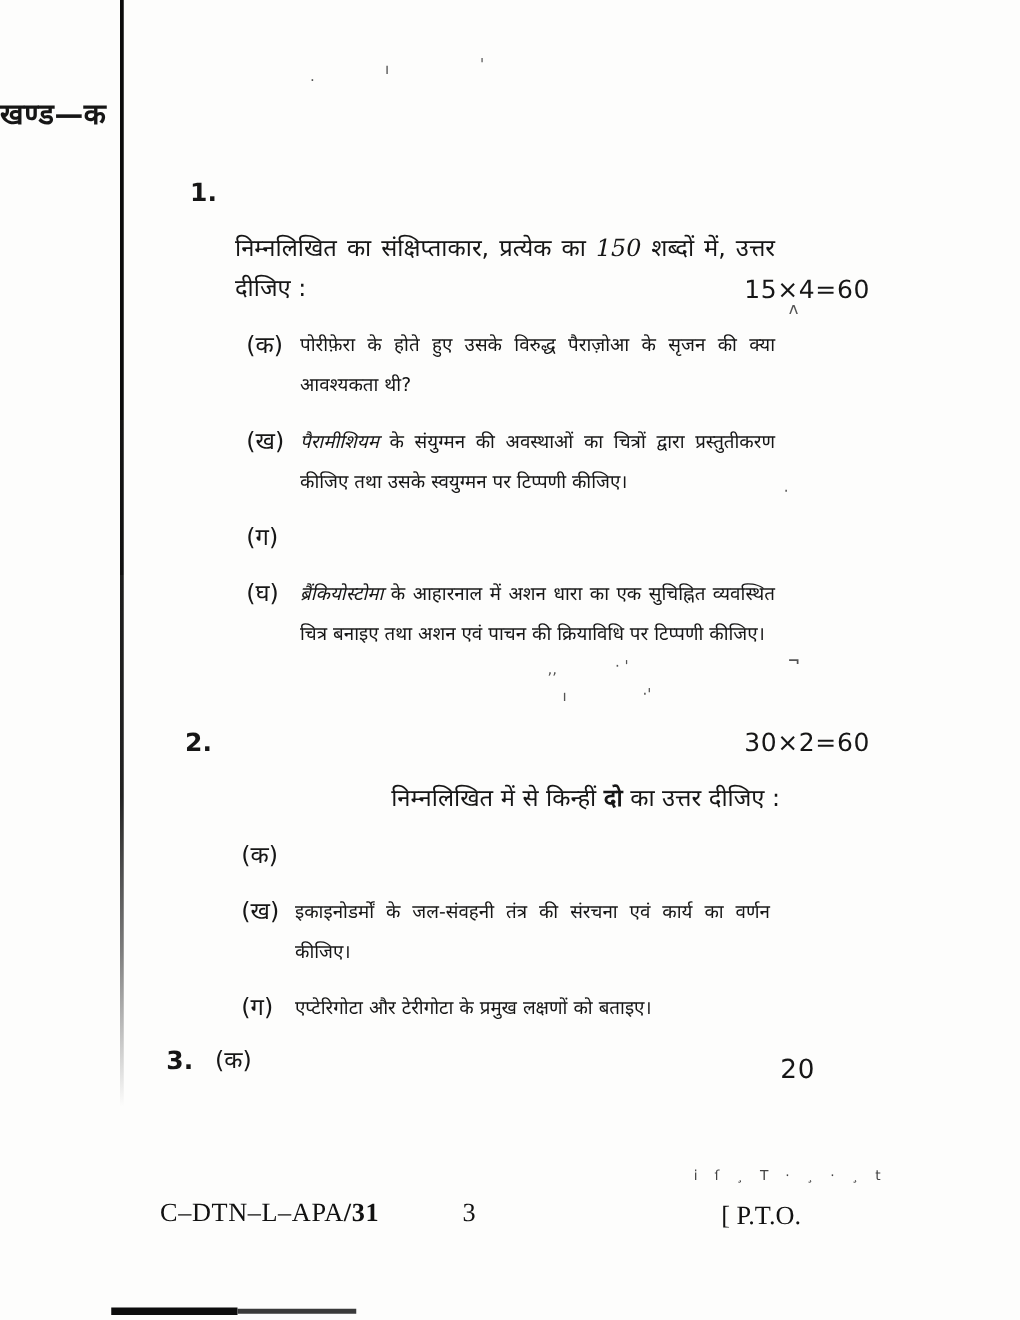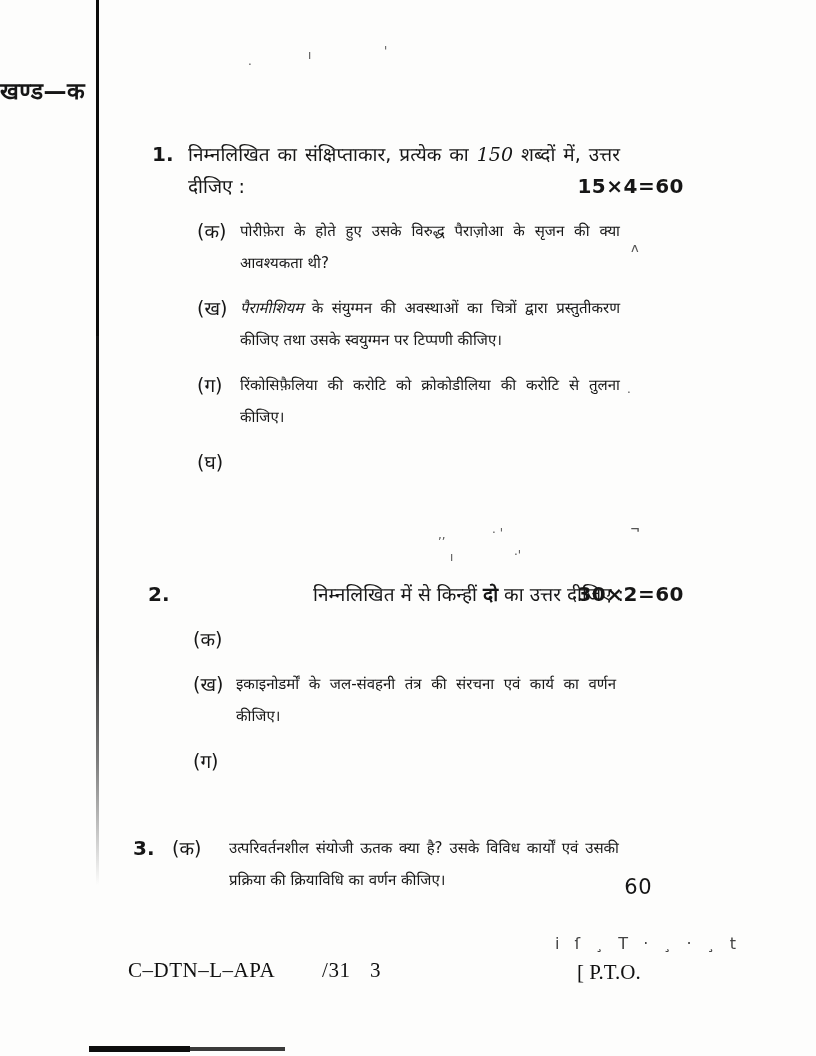--- a/index.html
+++ b/index.html
@@ -86,30 +86,30 @@
     position: relative;
     width: 100%;
     min-height: 32px;
   }
   .qintro-text {
     display: inline-block;
     width: 432px;
     font-size: 19px;
     line-height: 32px;
     text-align: justify;
+    margin-top: 45px;
   }
   .q2 .qintro-text { width: 440px; text-align: right; }
   .marks {
     position: absolute;
-    right: 16px; bottom: 1px;
+    right: 4px; bottom: 1px;
     font-size: 20px;
     line-height: 30px;
     letter-spacing: 0.5px;
     white-space: nowrap;
-    font-weight: bold;
   }
   .q2 .marks { bottom: auto; top: 1px; }
 
   .part {
     display: flex;
     margin-left: 9px;
     margin-top: 13px;
     align-items: flex-start;
   }
   .q1 .part:first-of-type, .q2 .part:first-of-type { margin-top: 14px; }
@@ -144,27 +144,27 @@
   
   .footer {
     position: absolute;
     top: 956px; left: 0;
     width: 816px; height: 40px;
     font-family: "Liberation Serif", serif;
     font-size: 21px;
     color: #111;
   }
   .paper-code { position: absolute; left: 128px; top: 2px; letter-spacing: 0.5px; }
-  .paper-code b { font-weight: normal; margin-left: 47px; }
+  .paper-code b { font-weight: bold; }
   .page-num { position: absolute; left: 370px; top: 2px; }
   .pto { position: absolute; left: 577px; top: 4px; font-family: Liberation Serif, serif; }
   .footer-noise {
     position: absolute;
     left: 555px; top: -22px;
-    font-size: 16px;
+    font-size: 11px;
     letter-spacing: 5px;
     color: #222;
     opacity: 0.85;
     font-family: "DejaVu Sans", sans-serif;
   }
 </style>
 </head>
 <body>
 
 <div class="page">
@@ -198,53 +198,53 @@
       <div class="part">
         <span class="plabel">(क)</span>
         <span class="ptext"><span class="it-dev"></span><span>पोरीफ़ेरा के होते हुए उसके विरुद्ध पैराज़ोआ के सृजन की क्या आवश्यकता थी?</span></span>
       </div>
       <div class="part">
         <span class="plabel">(ख)</span>
         <span class="ptext"><span class="it-dev">पैरामीशियम</span><span> के संयुग्मन की अवस्थाओं का चित्रों द्वारा प्रस्तुतीकरण कीजिए तथा उसके स्वयुग्मन पर टिप्पणी कीजिए।</span></span>
       </div>
       <div class="part">
         <span class="plabel">(ग)</span>
-        <span class="ptext"><span class="it-dev"></span><span>रिंकोसिफ़ैलिया की करोटि को क्रोकोडीलिया की करोटि से तुलना कीजिए।</span></span>
       </div>
       <div class="part">
         <span class="plabel">(घ)</span>
+        <span class="ptext"><span class="it-dev">ब्रैंकियोस्टोमा</span><span> के आहारनाल में अशन धारा का एक सुचिह्नित व्यवस्थित चित्र बनाइए तथा अशन एवं पाचन की क्रियाविधि पर टिप्पणी कीजिए।</span></span>
       </div>
     </div>
   </div>
 
   <div class="question q2">
     <div class="qnum">2.</div>
     <div class="qbody">
       <div class="qintro">
         <span class="qintro-text"><span>निम्नलिखित में से किन्हीं </span><span class="bold-word">दो</span><span> का उत्तर दीजिए :</span></span>
         <span class="marks">30×2=60</span>
       </div>
       <div class="part">
         <span class="plabel">(क)</span>
       </div>
       <div class="part">
         <span class="plabel">(ख)</span>
         <span class="ptext"><span>इकाइनोडर्मों के जल-संवहनी तंत्र की संरचना एवं कार्य का वर्णन कीजिए।</span></span>
       </div>
       <div class="part">
         <span class="plabel">(ग)</span>
+        <span class="ptext"><span>एप्टेरिगोटा और टेरीगोटा के प्रमुख लक्षणों को बताइए।</span></span>
       </div>
     </div>
   </div>
 
   <div class="question q3">
     <div class="qnum">3.</div>
     <span class="plabel">(क)</span>
-    <span class="ptext"><span>उत्परिवर्तनशील संयोजी ऊतक क्या है? उसके विविध कार्यों एवं उसकी प्रक्रिया की क्रियाविधि का वर्णन कीजिए।</span></span>
-    <span class="q3marks">60</span>
+    <span class="q3marks">20</span>
   </div>
 
   <div class="footer">
     <div class="paper-code"><span>C–DTN–L–APA</span><b>/31</b></div>
     <div class="page-num">3</div>
     <div class="pto">[ P.T.O.</div>
     <div class="footer-noise">i ſ ¸  T   ·  ¸ ·  ¸ t</div>
   </div>
 
 </div>

